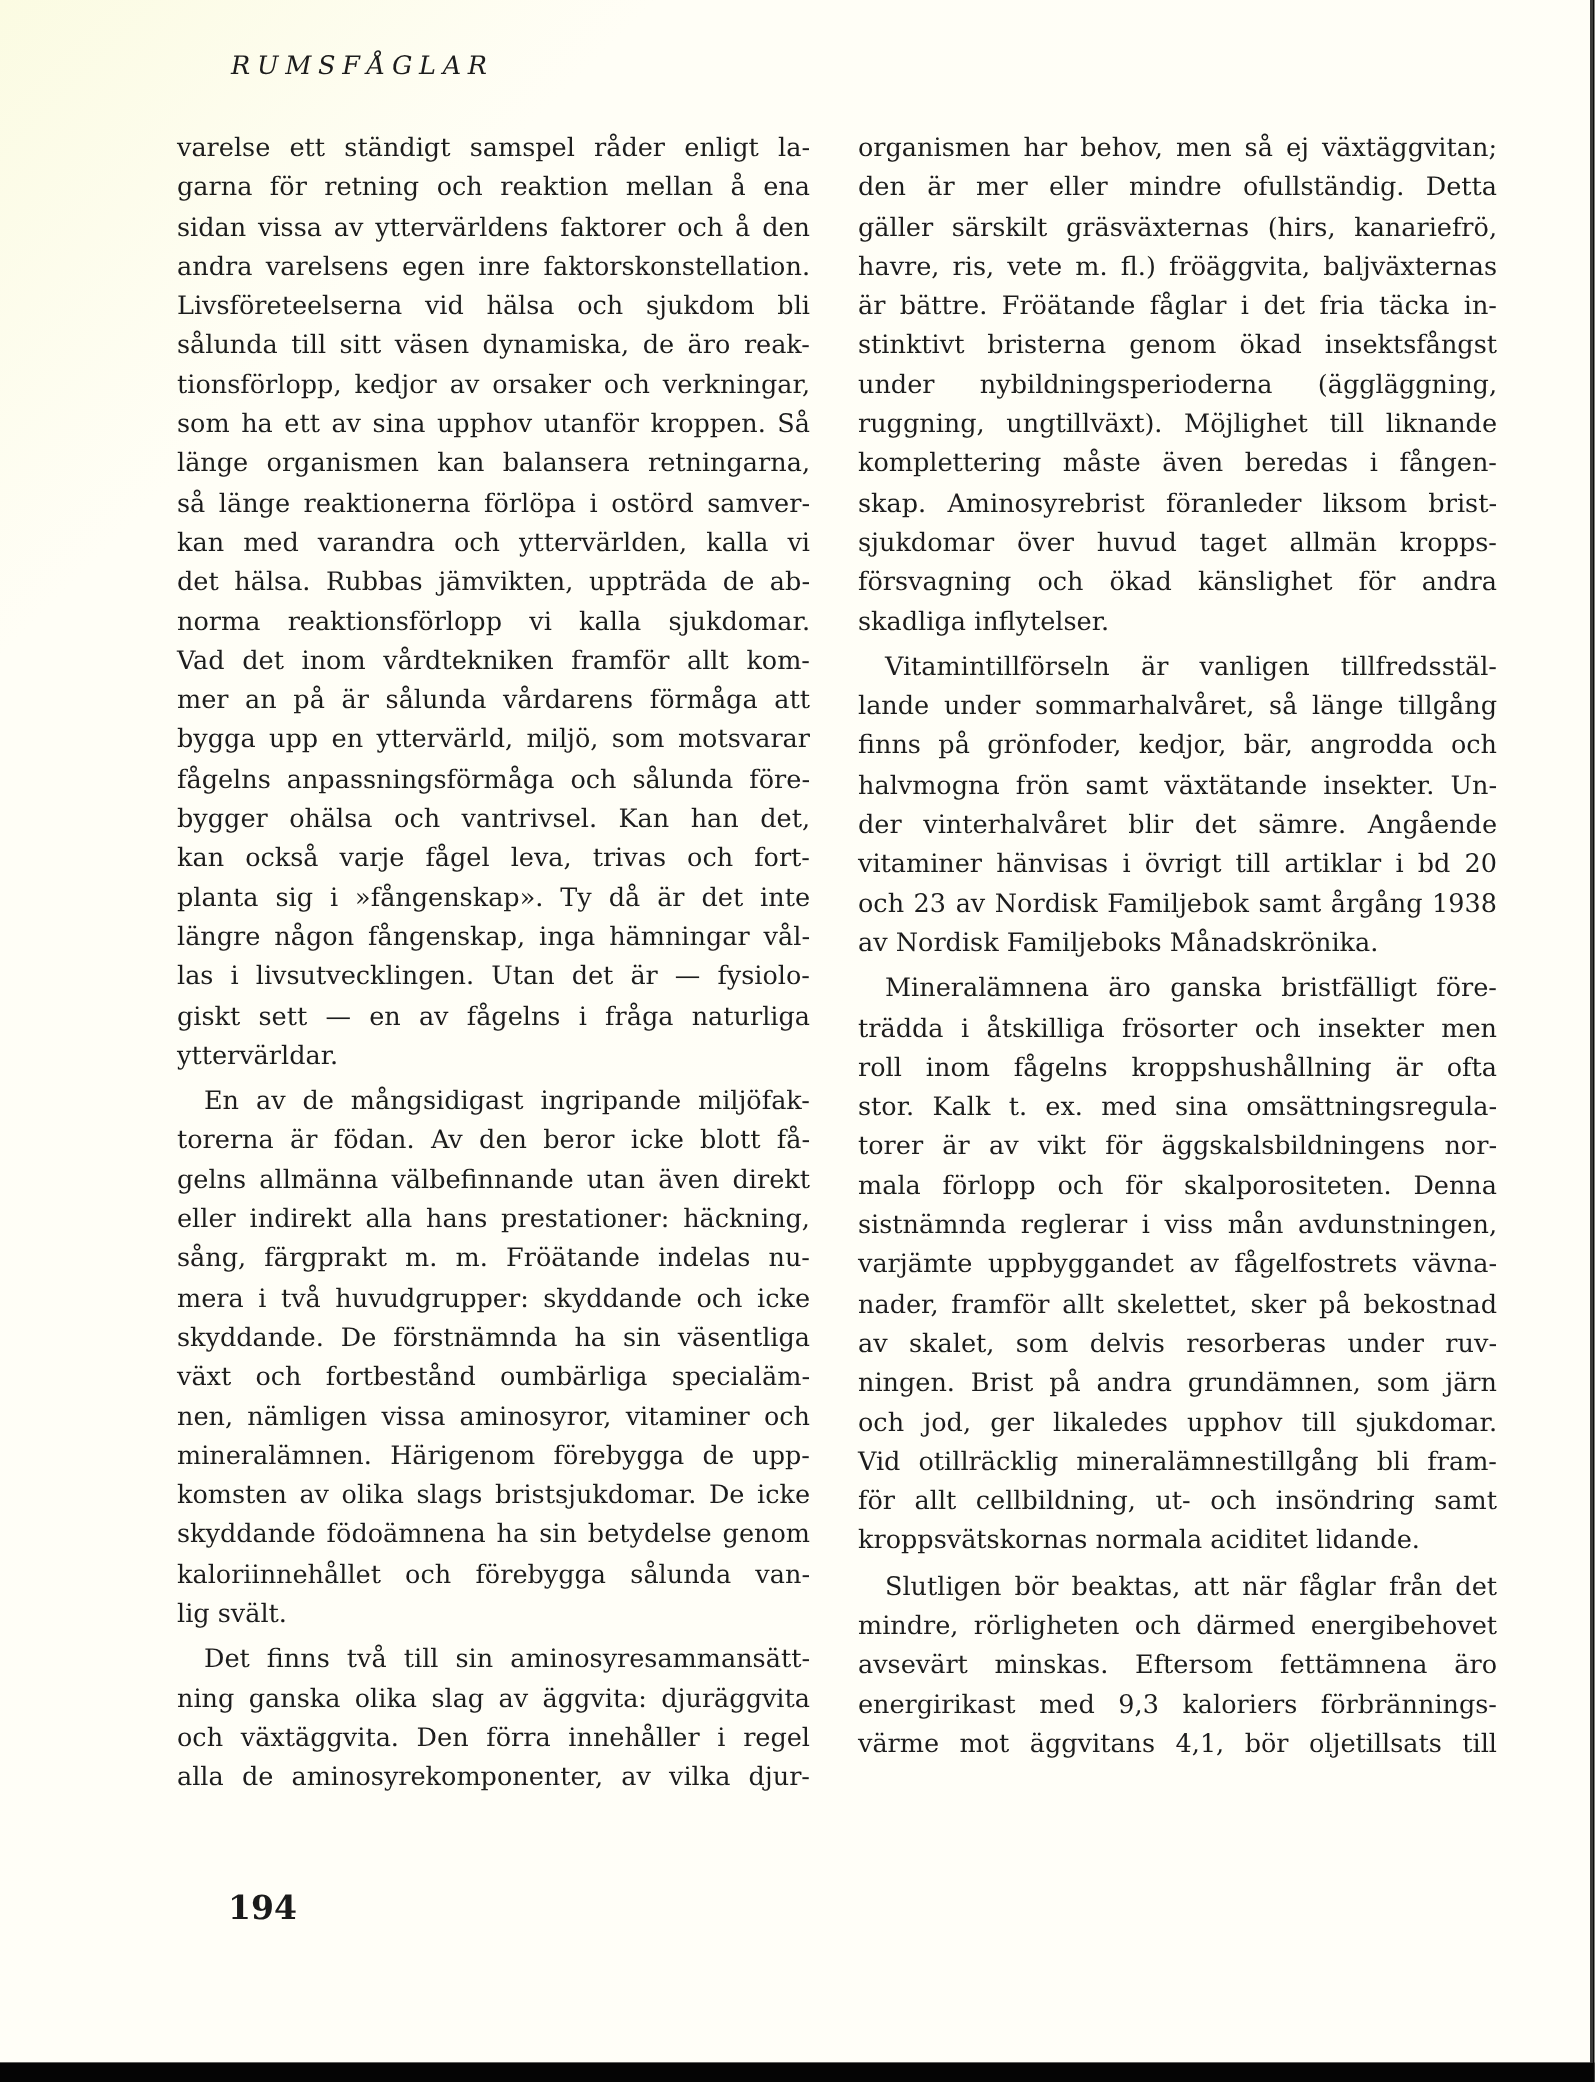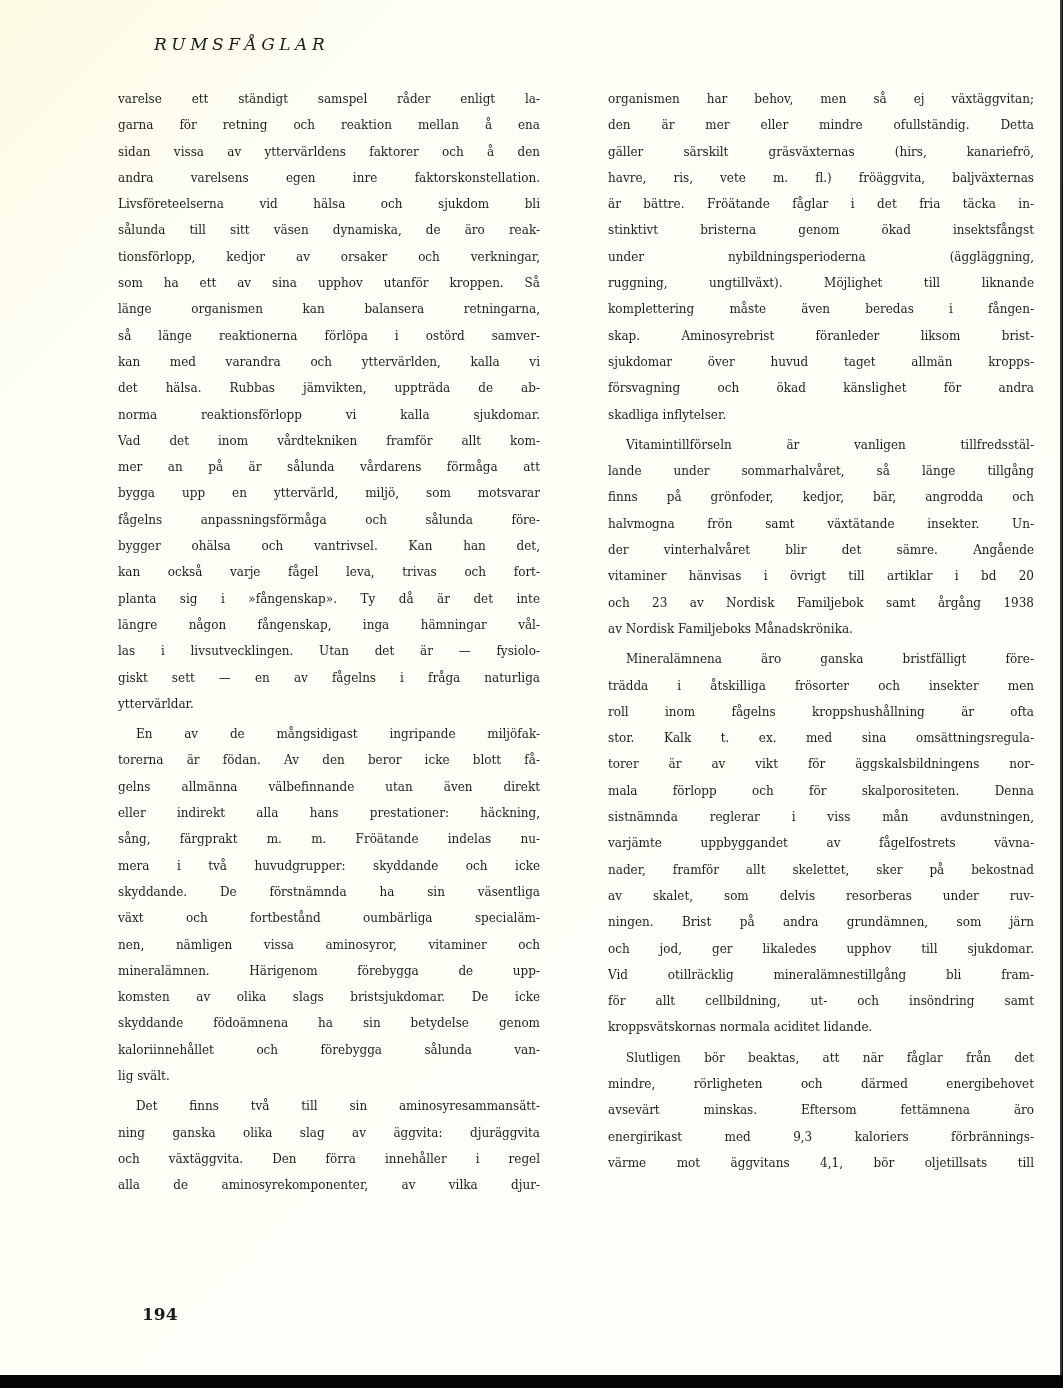--- a/index.html
+++ b/index.html
@@ -20,39 +20,38 @@
     font-family: "DejaVu Serif", serif;
     font-style: italic;
     font-size: 17px;
     letter-spacing: 4.5px;
     color: #1c1c1c;
     margin-left: 36px;
   }
   .col {
     position: absolute;
     font-family: "DejaVu Serif", serif;
-    font-size: 12px;
+    font-size: 17px;
     line-height: 26.3px;
     color: #1d1d1d;
     text-align: justify;
     text-align-last: justify;
   }
   .col-left { left: 118px; top: 86px; width: 422px; }
-  .col-right { left: 572px; top: 86px; width: 426px; margin-left: 36px; }
+  .col-right { left: 572px; top: 86px; width: 426px; }
   .line { display: block; white-space: nowrap; text-align-last: justify; text-align: justify; height: 26.3px; overflow: visible; }
   .line.last { text-align-last: left; }
   .line.indent { padding-left: 18px; }
   .para-gap { height: 4px; display: block; }
   .page-number {
-    position: absolute; left: 142px; top: 1259px;
+    position: absolute; left: 152px; top: 1259px;
     font-family: "DejaVu Serif", serif;
     font-weight: bold;
-    font-size: 17px;
+    font-size: 22px;
     color: #1a1a1a;
-    margin-top: 45px;
   }
   .bottom-strip {
     position: absolute; left: 0; top: 1375px; width: 1063px; height: 13px; background: #050505;
   }
 </style>
 </head>
 <body>
 
 <div class="page">
   <div class="running-head">RUMSFÅGLAR</div>

